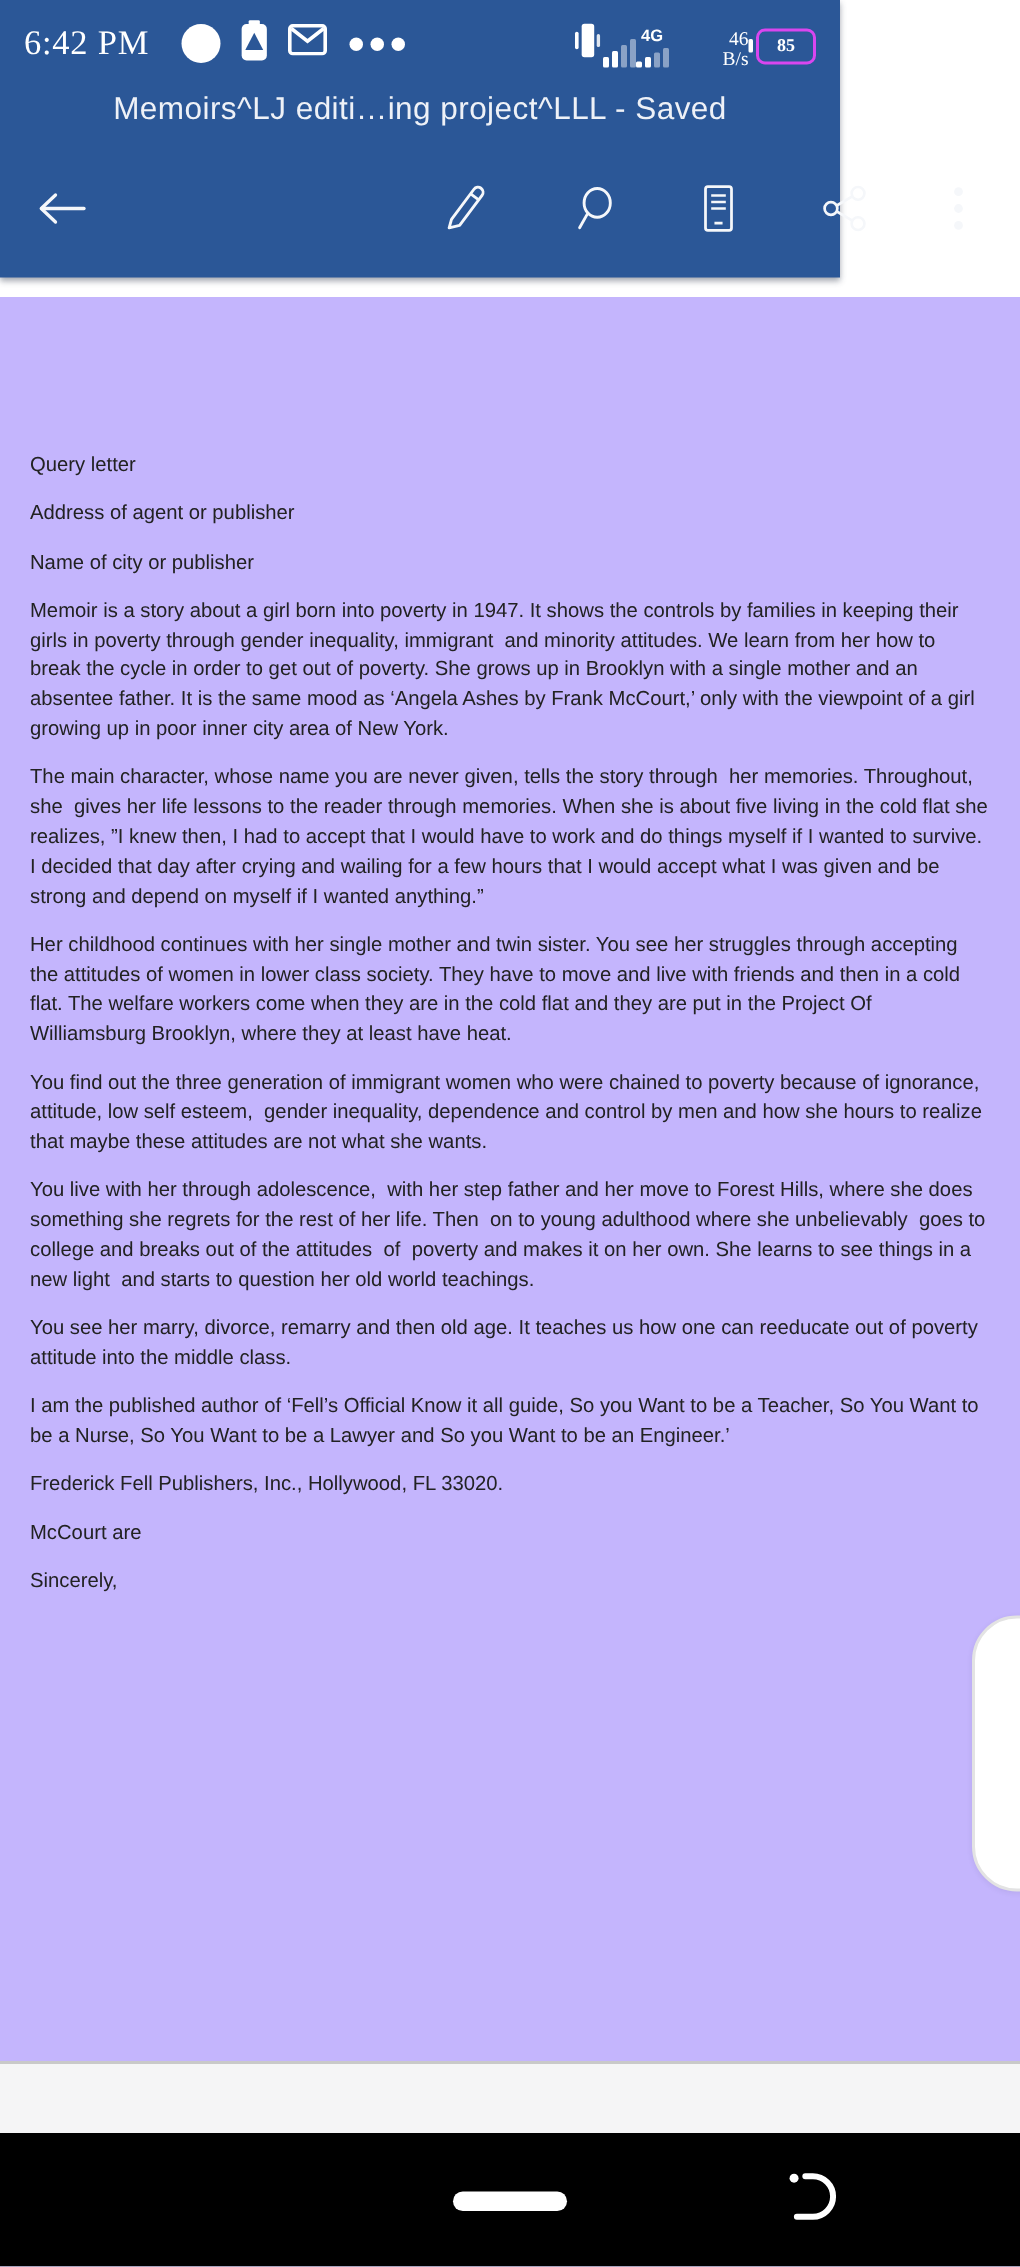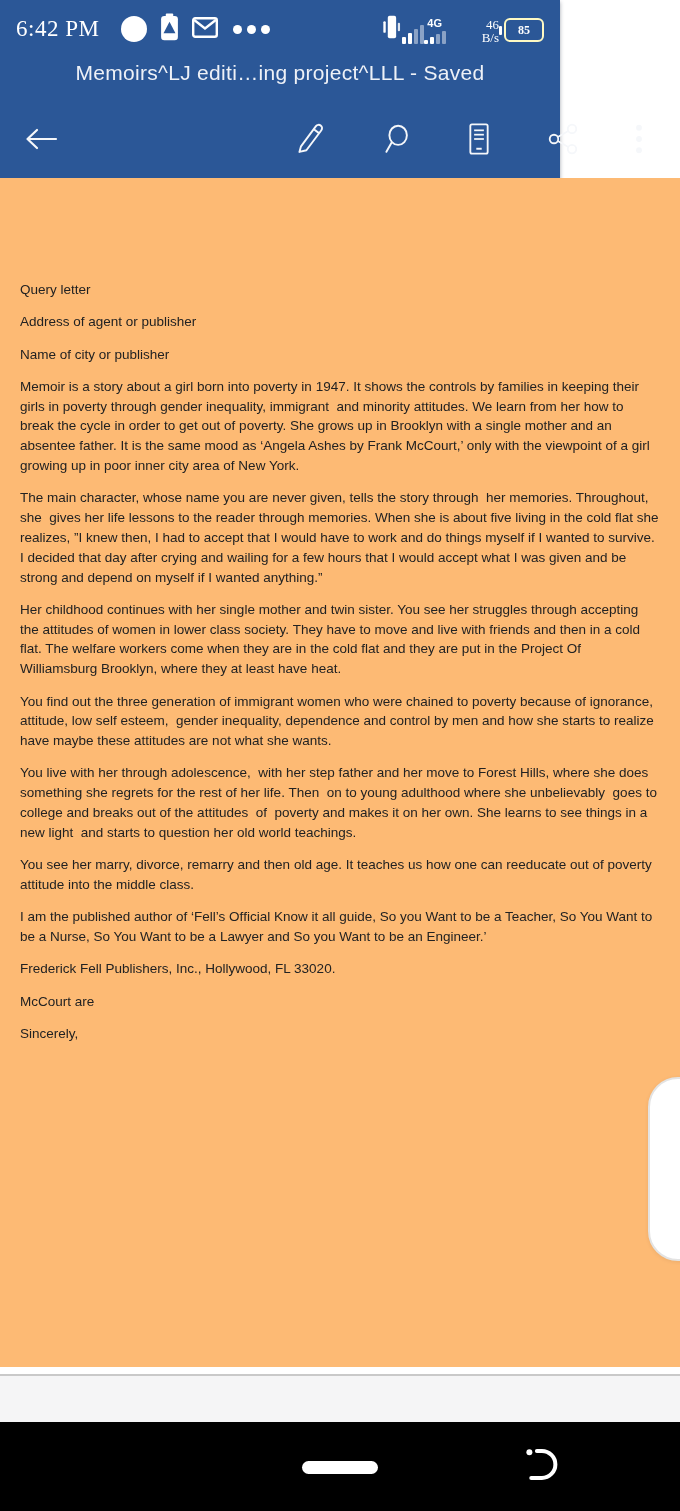--- a/index.html
+++ b/index.html
@@ -27,42 +27,42 @@
   .sb-dots i { width:9px; height:9px; border-radius:50%; background:#fff; }
   .sb-right { margin-left:auto; display:flex; align-items:flex-end; }
   .bars { display:flex; align-items:flex-end; gap:2px; }
   .bars i { width:4px; background:#fff; border-radius:1px; }
   .net-group { display:flex; flex-direction:column; align-items:center; line-height:1; }
   .net-label { font-size:11px; font-weight:bold; margin-bottom:2px; font-family:"Liberation Sans",sans-serif; }
   .speed { font-family:"Liberation Serif", serif; font-size:13px; line-height:13px; text-align:right;margin-left:36px; }
   .battery { display:flex; align-items:center; margin-bottom:2px; }
   .battery .nub { width:3px; height:9px; background:#fff; margin-right:2px; border-radius:1px; }
   .battery .body {
-    width:36px; height:20px; border:2px solid #fef9c3; border-radius:6px;
+    width:36px; height:20px; border:2px solid #d946ef; border-radius:6px;
     display:flex; align-items:center; justify-content:center;
     font-family:"Liberation Serif", serif; font-size:12px; font-weight:bold;
   }
 
   .titlebar {
     text-align:center; font-family:Liberation Sans, sans-serif;
     font-size:21px; color:#eef1f7; letter-spacing:.3px; margin-top:3px;
   }
 
   .toolbar {
     position:absolute; top:106px; left:0; width:680px; height:66px;
     display:flex; align-items:center; padding:0 18px; box-sizing:border-box;
   }
   .tb-btn { background:none; border:none; padding:4px; cursor:pointer; display:flex; align-items:center; justify-content:center; }
   .tb-group { margin-left:auto; display:flex; align-items:center; gap:46px; padding-right:14px; }
   .tb-btn svg { display:block; }
 
   
   .document {
-    position:absolute; top:178px; left:0; width:680px; height:1189px;
-    background:#fdba74; box-sizing:border-box; padding:102px 20px 0 20px;
+    position:absolute; top:198px; left:0; width:680px; height:1189px;
+    background:#c4b5fd; box-sizing:border-box; padding:102px 20px 0 20px;
     color:#222; font-size:13.5px; line-height:19.8px;
   }
   .para { margin:0 0 12.5px 0; white-space:pre-wrap; }
 
   .scroll-indicator {
     position:absolute; top:1077px; right:-30px; width:58px; height:180px;
     background:#fff; border:2px solid #e3e3e3; border-radius:30px;
     box-shadow:0 1px 4px rgba(0,0,0,.07);
   }
 
@@ -206,21 +206,21 @@
   </div>
 </header>
 
 <main class="document">
     <p class="para">Query letter</p>
     <p class="para">Address of agent or publisher</p>
     <p class="para">Name of city or publisher</p>
     <p class="para">Memoir is a story about a girl born into poverty in 1947. It shows the controls by families in keeping their girls in poverty through gender inequality, immigrant  and minority attitudes. We learn from her how to break the cycle in order to get out of poverty. She grows up in Brooklyn with a single mother and an absentee father. It is the same mood as ‘Angela Ashes by Frank McCourt,’ only with the viewpoint of a girl growing up in poor inner city area of New York.</p>
     <p class="para">The main character, whose name you are never given, tells the story through  her memories. Throughout, she  gives her life lessons to the reader through memories. When she is about five living in the cold flat she realizes, ”I knew then, I had to accept that I would have to work and do things myself if I wanted to survive.  I decided that day after crying and wailing for a few hours that I would accept what I was given and be strong and depend on myself if I wanted anything.”</p>
     <p class="para">Her childhood continues with her single mother and twin sister. You see her struggles through accepting the attitudes of women in lower class society. They have to move and live with friends and then in a cold flat. The welfare workers come when they are in the cold flat and they are put in the Project Of Williamsburg Brooklyn, where they at least have heat.</p>
-    <p class="para">You find out the three generation of immigrant women who were chained to poverty because of ignorance, attitude, low self esteem,  gender inequality, dependence and control by men and how she starts to realize have maybe these attitudes are not what she wants.</p>
+    <p class="para">You find out the three generation of immigrant women who were chained to poverty because of ignorance, attitude, low self esteem,  gender inequality, dependence and control by men and how she hours to realize that maybe these attitudes are not what she wants.</p>
     <p class="para">You live with her through adolescence,  with her step father and her move to Forest Hills, where she does something she regrets for the rest of her life. Then  on to young adulthood where she unbelievably  goes to college and breaks out of the attitudes  of  poverty and makes it on her own. She learns to see things in a new light  and starts to question her old world teachings.</p>
     <p class="para">You see her marry, divorce, remarry and then old age. It teaches us how one can reeducate out of poverty attitude into the middle class.</p>
     <p class="para">I am the published author of ‘Fell’s Official Know it all guide, So you Want to be a Teacher, So You Want to be a Nurse, So You Want to be a Lawyer and So you Want to be an Engineer.’</p>
     <p class="para">Frederick Fell Publishers, Inc., Hollywood, FL 33020.</p>
     <p class="para">McCourt are</p>
     <p class="para">Sincerely,</p>
   </main>
 
 <div class="scroll-indicator"></div>
 

